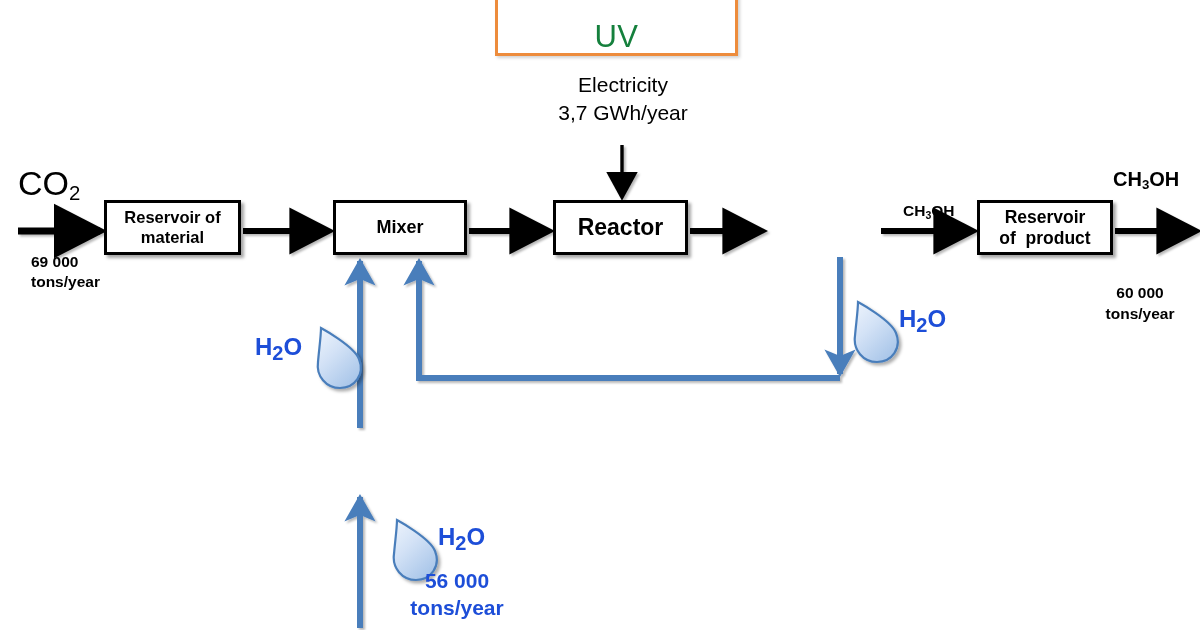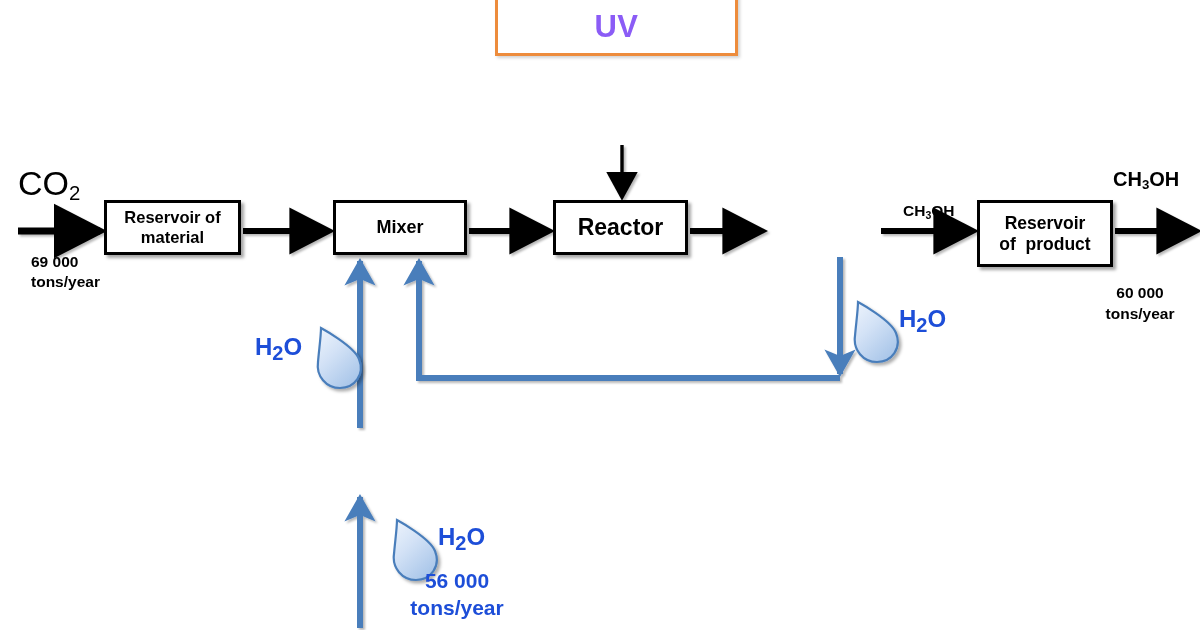--- a/index.html
+++ b/index.html
@@ -19,35 +19,35 @@
     color:#000000;font-weight:bold;
     box-shadow:3px 3px 3px rgba(0,0,0,.35);
     z-index:6;
   }
   .pbox span{display:block;padding:0 2px;text-align:center;}
 
   #box-reservoir-material{left:104px;top:200px;width:137px;height:55px;font-size:16.5px;}
   #box-mixer{left:333px;top:200px;width:134px;height:55px;font-size:18px;}
   #box-reactor{left:553px;top:200px;width:135px;height:55px;font-size:23px;}
   #box-distillation{left:766px;top:200px;width:113px;height:55px;font-size:15.5px;}
-  #box-reservoir-product{left:977px;top:200px;width:136px;height:67px;font-size:17.5px;}
+  #box-reservoir-product{left:977px;top:200px;width:136px;height:55px;font-size:17.5px;}
   #box-demineralisation{left:282px;top:430px;width:190px;height:62px;font-size:16.5px;}
 
   
   #box-uv{
     position:absolute;left:495px;top:-22px;width:243px;height:78px;
     box-sizing:border-box;background:#ffffff;
     border:3px solid #ED8C3C;
     display:flex;align-items:flex-end;justify-content:center;
     z-index:6;
     box-shadow:2px 2px 3px rgba(0,0,0,.18);
   }
   #box-uv span{
-    font-size:31px;font-weight:bold;color:#8b5cf6;
-    line-height:1;padding-bottom:11px;letter-spacing:.5px;
+    font-size:31px;font-weight:normal;color:#15803d;
+    line-height:1;padding-bottom:1px;letter-spacing:.5px;
   }
 
   
   .lbl{position:absolute;color:#000000;white-space:nowrap;z-index:7;}
   .lbl.b{font-weight:bold;}
   .blu{color:#1d4ed8;font-weight:bold;}
 
   #lbl-co2{left:18px;top:164px;font-size:34px;font-weight:normal;}
   #lbl-co2 sub{font-size:.6em;}
   #lbl-co2-qty{left:31px;top:252px;font-size:15.5px;font-weight:bold;line-height:1.32;text-align:left;}
@@ -162,20 +162,24 @@
 
   <div class="lbl" id="lbl-co2">
     <span>CO</span><sub>2</sub>
   </div>
 
   <div class="lbl b" id="lbl-co2-qty">
     <div>69 000</div>
     <div>tons/year</div>
   </div>
 
+  <div class="lbl" id="lbl-electricity">
+    <div>Electricity</div>
+    <div>3,7 GWh/year</div>
+  </div>
 
   <div class="lbl b" id="lbl-ch3oh-mid">
     <span>CH</span><sub>3</sub><span>OH</span>
   </div>
 
   <div class="lbl b" id="lbl-ch3oh-out">
     <span>CH</span><sub>3</sub><span>OH</span>
   </div>
 
   <div class="lbl b" id="lbl-prod-qty">

